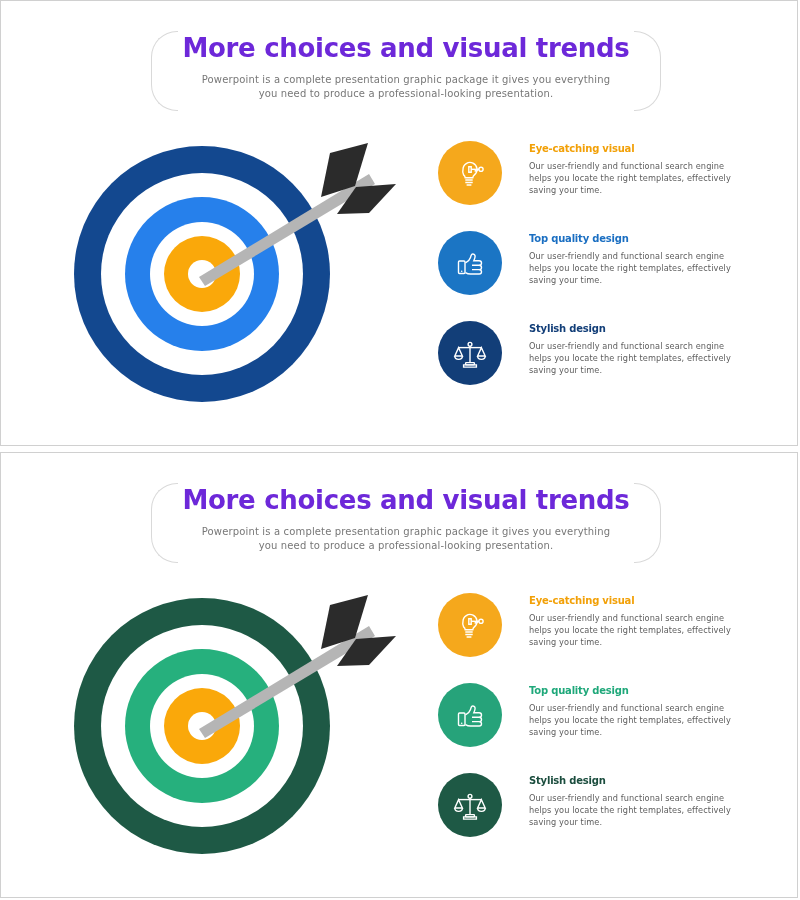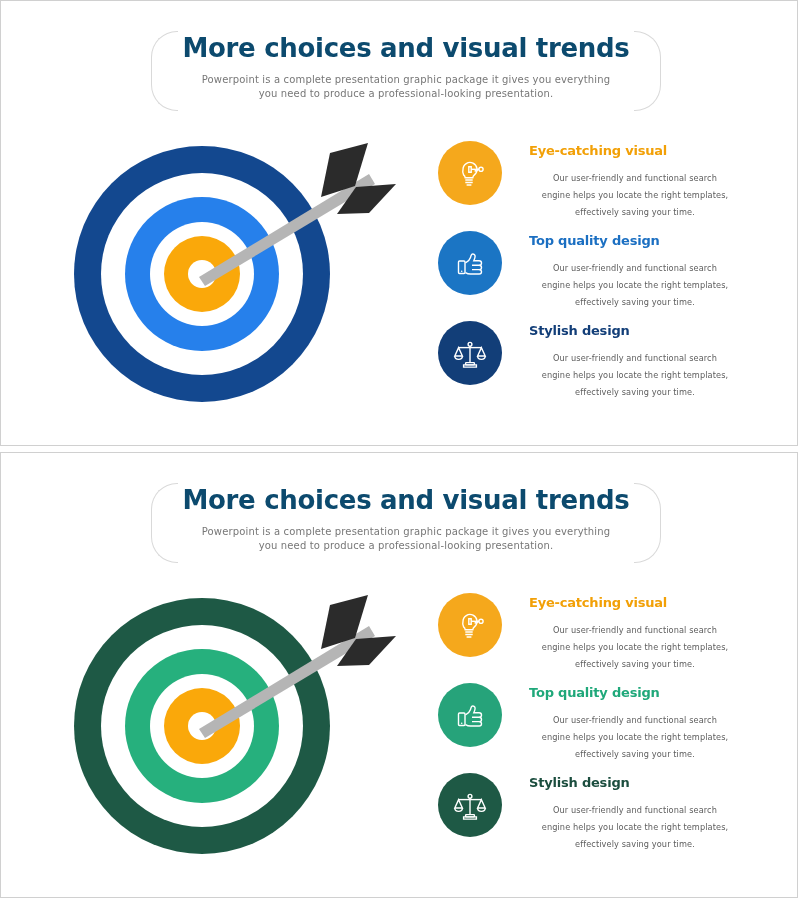--- a/index.html
+++ b/index.html
@@ -53,21 +53,21 @@
     border-bottom-right-radius: 26px;
   }
   .slide-title {
     position: absolute;
     left: 0;
     top: 2px;
     width: 510px;
     text-align: center;
     font-size: 26px;
     font-weight: bold;
-    color: #0c4a6e;
+    color: #6d28d9;
     letter-spacing: -0.3px;
     font-family: "DejaVu Sans", sans-serif;
   }
   .slide-subtitle {
     position: absolute;
     left: 45px;
     top: 42px;
     width: 420px;
     text-align: center;
     font-size: 10px;
@@ -110,34 +110,33 @@
     justify-content: center;
   }
   .feature-icon svg { display: block; }
   .feature-body {
     position: absolute;
     left: 91px;
     top: 2px;
     width: 212px;
   }
   .feature-title {
-    font-size: 13px;
+    font-size: 10px;
     font-weight: bold;
     letter-spacing: -0.2px;
     margin: 0 0 6px 0;
     font-family: "DejaVu Sans", sans-serif;
   }
   .feature-desc {
     font-size: 8.2px;
-    line-height: 17px;
+    line-height: 12px;
     color: #5d5d5d;
     letter-spacing: 0.1px;
-    margin: 12px;
+    margin: 0;
     font-family: "DejaVu Sans", sans-serif;
-    text-align: center;
   }
 </style>
 </head>
 <body>
 
 <div class="slide">
 
   <div class="header">
     <div class="bracket bracket-left"></div>
     <div class="bracket bracket-right"></div>

